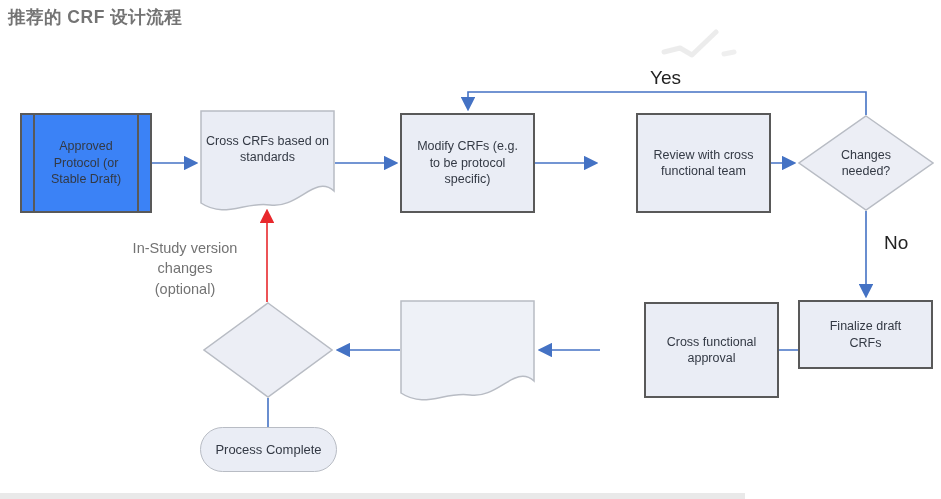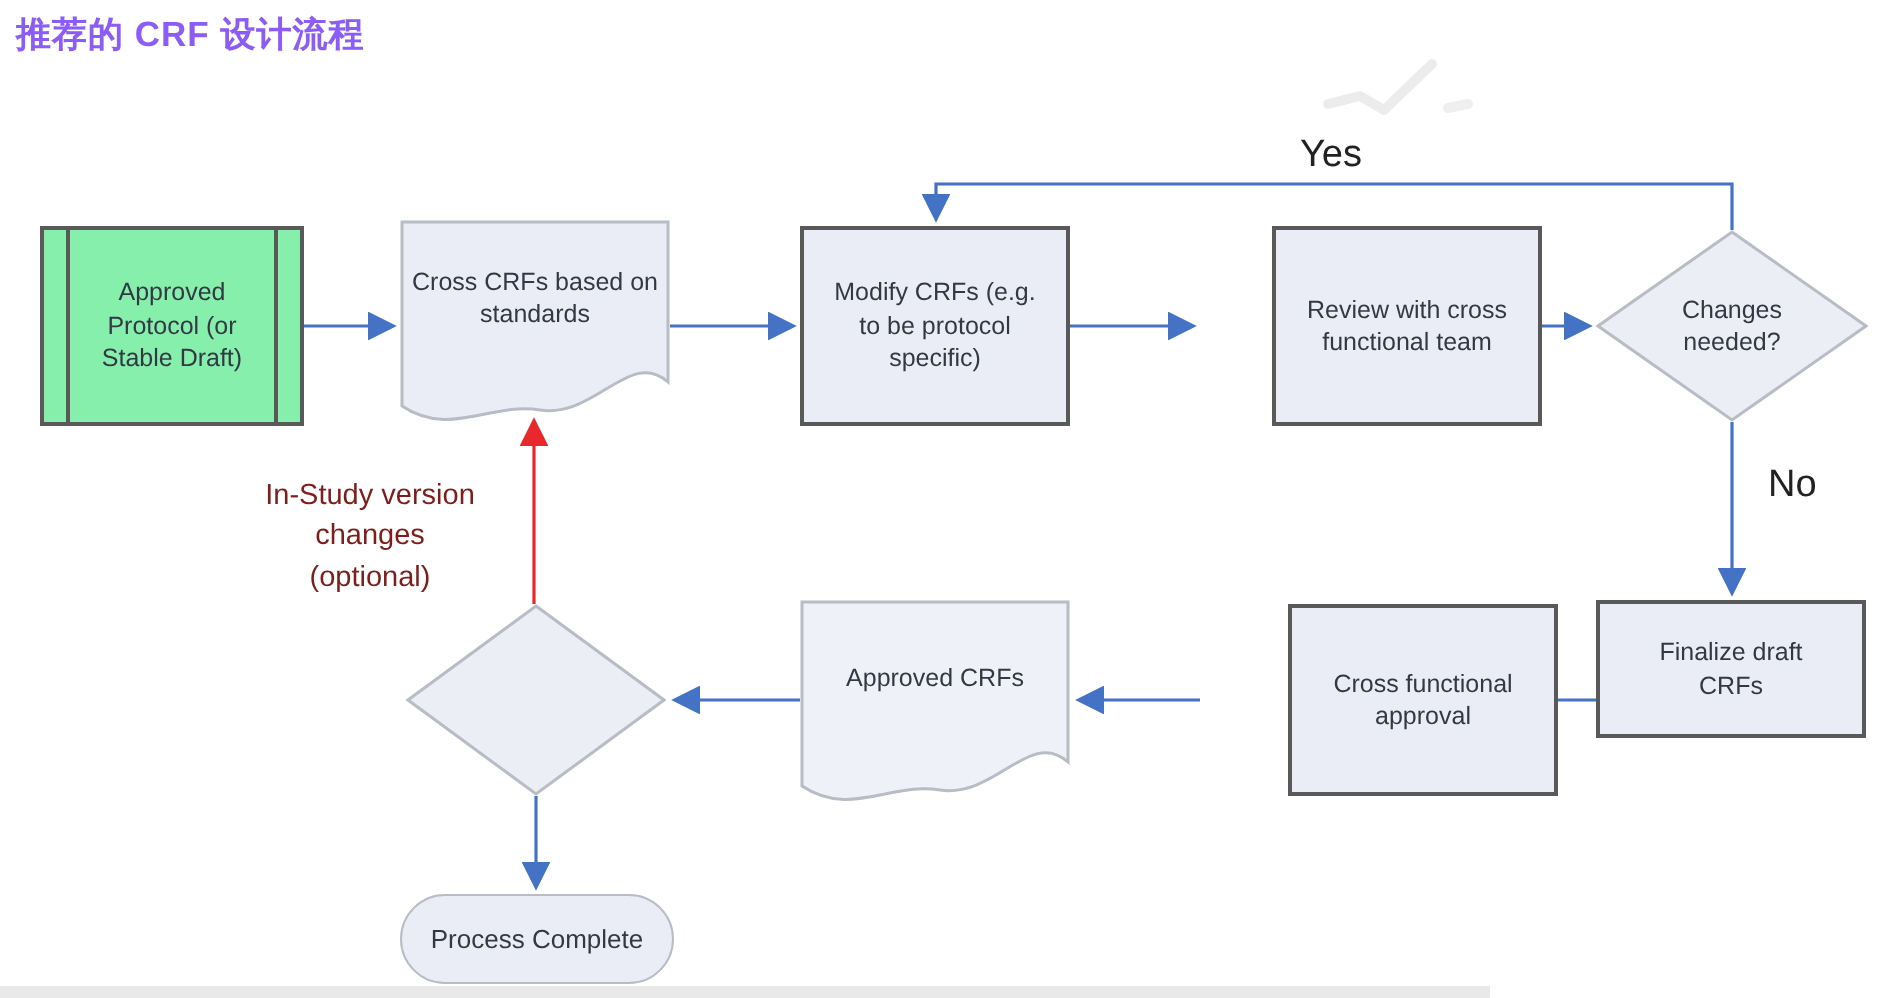--- a/index.html
+++ b/index.html
@@ -1,49 +1,49 @@
 <!DOCTYPE html>
 <html><head>
 <meta charset="utf-8">
 <style>
   html,body{margin:0;padding:0;background:#ffffff;}
   .canvas{
     position:relative;width:941px;height:499px;background:#ffffff;overflow:hidden;
     font-family:"Liberation Sans","DejaVu Sans",sans-serif;
   }
   .title{
-    position:absolute;left:8px;top:5px;font-size:17.5px;font-weight:bold;color:#8b5cf6;
+    position:absolute;left:8px;top:5px;font-size:17.5px;font-weight:bold;color:#737373;
     letter-spacing:0.5px;
   }
   .node{position:absolute;}
   .node .lbl{
     position:absolute;left:0;top:0;right:0;bottom:0;
     display:flex;align-items:center;justify-content:center;text-align:center;
     font-size:12.5px;line-height:1.32;color:#333944;
   }
   .rectshape{
     background:#eaedf5;border:2px solid #595959;box-sizing:border-box;
   }
   .predef{
-    background:#86efac;border:2px solid #595959;box-sizing:border-box;
+    background:#3b82f6;border:2px solid #595959;box-sizing:border-box;
   }
   .predef .bar{
     position:absolute;top:0;bottom:0;width:2px;background:#595959;
   }
   .predef .bar.left{left:11px;}
   .predef .bar.right{right:11px;}
   .terminator{
     background:#eaedf5;border:1.5px solid #b8bcc4;box-sizing:border-box;border-radius:23px;
   }
   .svgshape{position:absolute;left:0;top:0;}
   .arrows{position:absolute;left:0;top:0;}
   .edge-label{position:absolute;font-size:19px;color:#222;}
   .annotation{
     position:absolute;left:103px;top:238px;width:164px;text-align:center;
-    font-size:14.5px;line-height:1.4;color:#7f1d1d;font-weight:500;
+    font-size:14.5px;line-height:1.4;color:#737373;font-weight:500;
   }
   .annotation span{display:block;}
   .bottom-strip{
     position:absolute;left:0;top:493px;width:745px;height:6px;background:#e9e9e9;
   }
   .watermark{position:absolute;left:658px;top:28px;opacity:0.55;}
 </style>
 </head>
 <body>
 
@@ -120,27 +120,26 @@
   </div>
 
   <div class="node rectshape" style="left:600px;top:302px;width:135px;height:96px;margin-left:44px;">
     <div class="lbl" style="left:12px;right:12px;">Cross functional approval</div>
   </div>
 
   <div class="node" style="left:400px;top:300px;width:135px;height:106px;">
     <svg class="svgshape" width="135" height="106" viewBox="0 0 135 106">
       <path d="M1,1 H134 V81 C115,64 98,99 70,95 C45,91 25,109 1,93 Z" fill="#eef1f7" stroke="#b8bcc4" stroke-width="1.5"></path>
     </svg>
-    <div class="lbl" style="height:78px;left:4px;right:4px;">Approved CRFs</div>
   </div>
 
   <div class="node" style="left:203px;top:302px;width:130px;height:96px;">
     <svg class="svgshape" width="130" height="96" viewBox="0 0 130 96">
       <polygon points="65,1 129,48 65,95 1,48" fill="#eceef5" stroke="#b8bcc4" stroke-width="1.5"></polygon>
     </svg>
   </div>
 
-  <div class="node terminator" style="left:200px;top:447px;width:137px;height:45px;">
+  <div class="node terminator" style="left:200px;top:427px;width:137px;height:45px;">
     <div class="lbl" style="font-size:13px;">Process Complete</div>
   </div>
 
   <div class="bottom-strip"></div>
 </div>
 
 </body></html>

